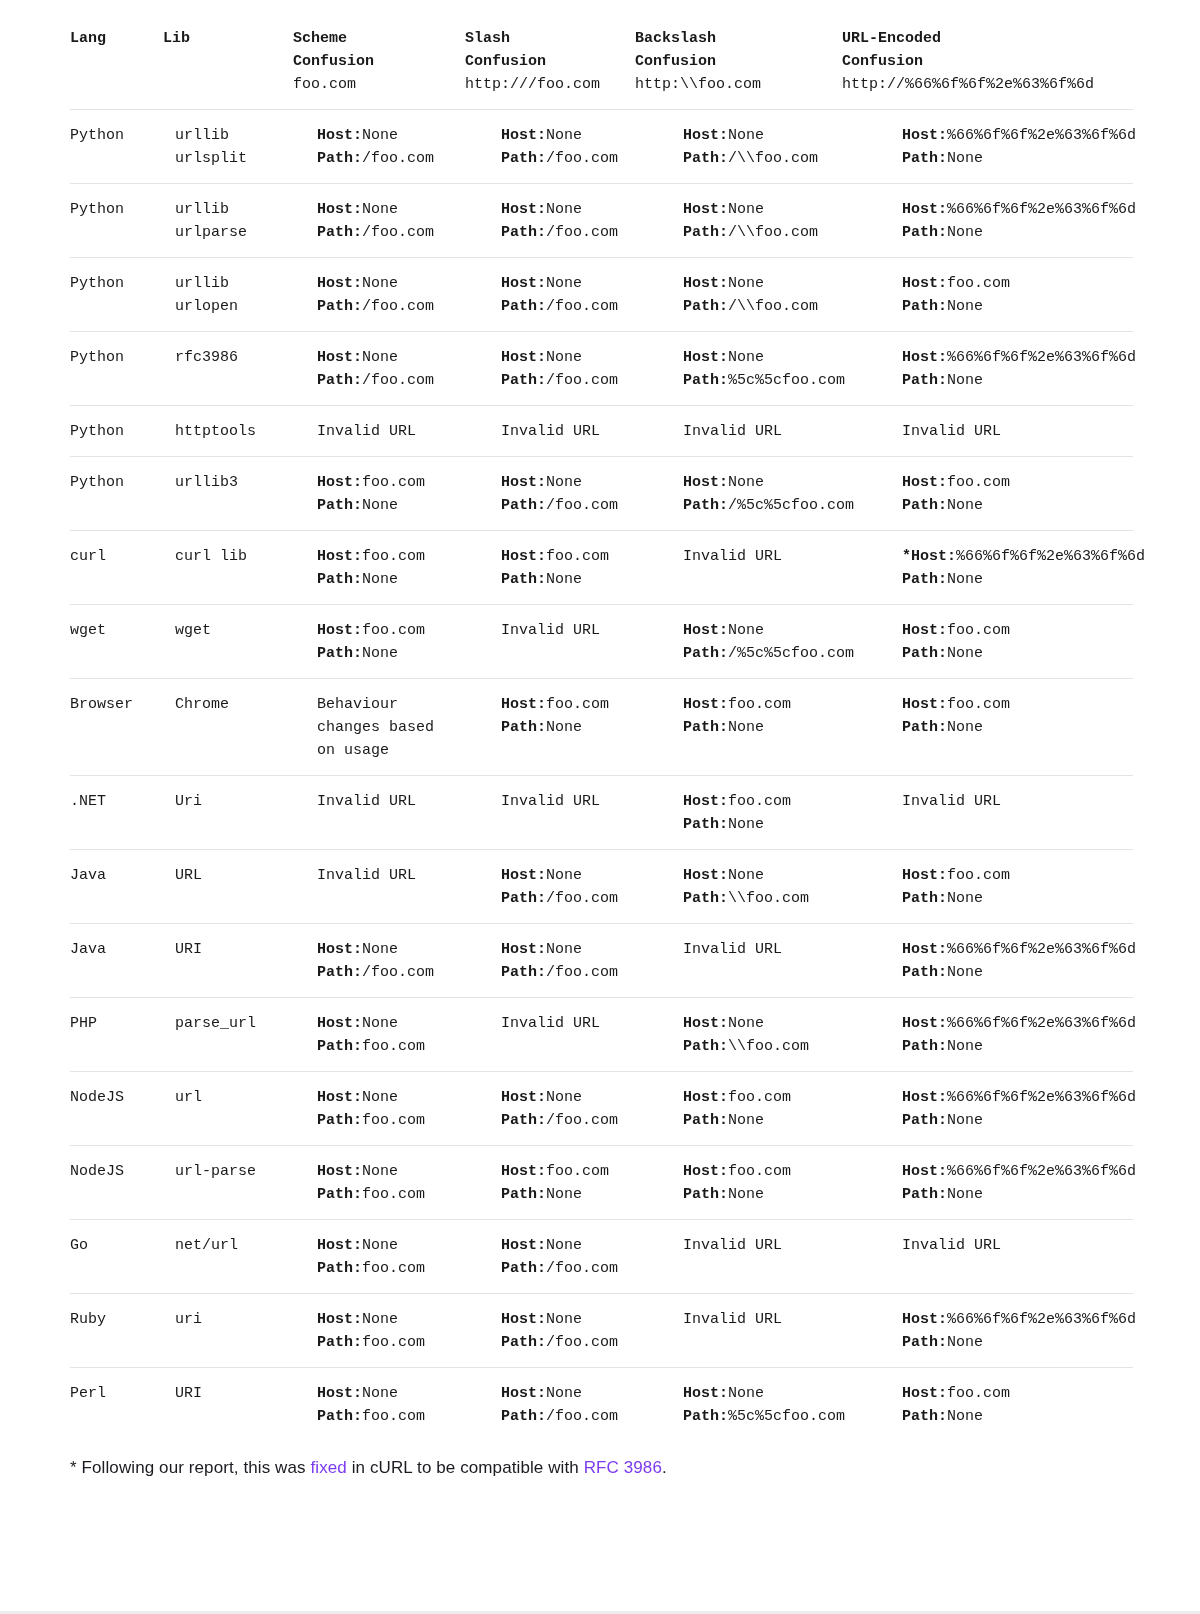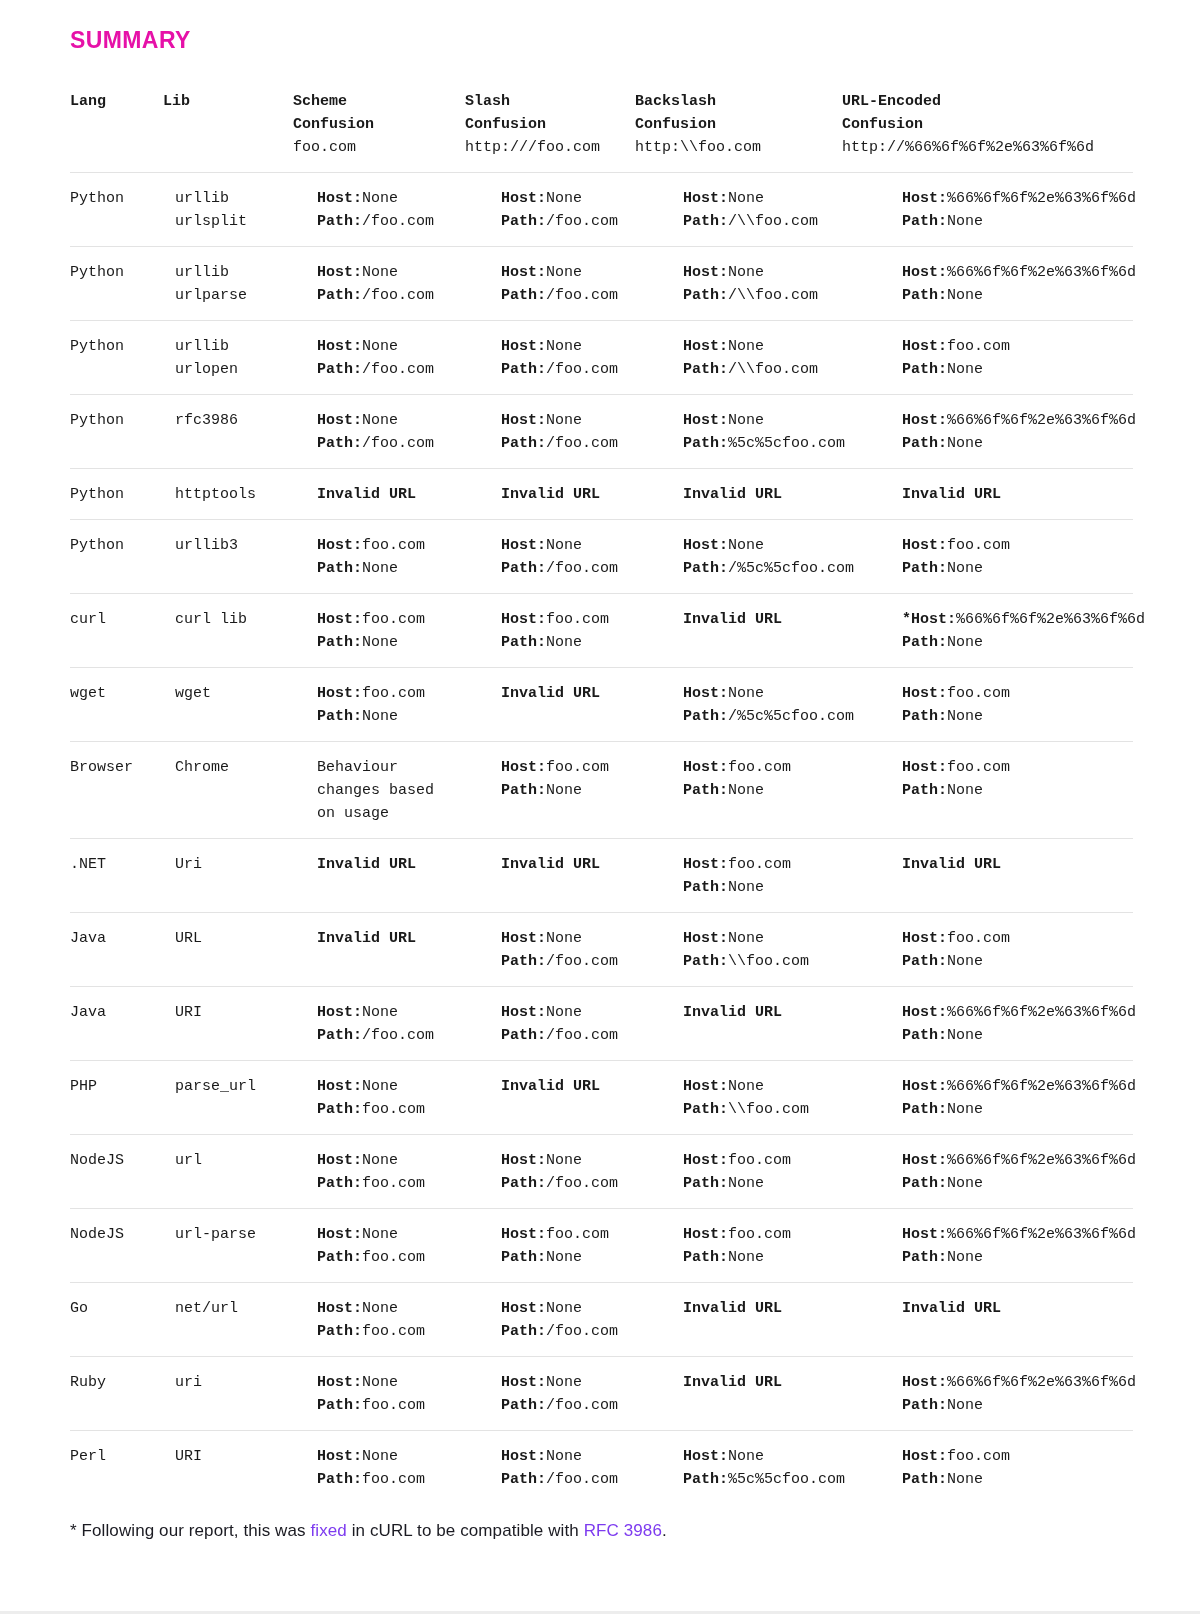--- a/index.html
+++ b/index.html
@@ -33,40 +33,39 @@
   .thead { padding-bottom: 13px; }
   .hcell .h-line { font-weight: bold; }
   .hcell .h-example { font-weight: normal; }
   .row {
     border-top: 1px solid #e3e3e3;
     padding: 14px 0 13px 0;
     gap: 12px;
   }
   .cell { padding-right: 14px; }
   .kv b { font-weight: bold; }
-  .inv { font-weight: bold; }
+  .inv { font-weight: normal; }
   .footnote {
     font-size: 17px;
     color: #1b1b22;
     letter-spacing: 0.1px;
   }
   .footnote a { text-decoration: none; cursor: pointer; }
   .bottom-strip {
     position: absolute;
     left: 0; bottom: 0;
     width: 100%; height: 3px;
     background: #ededed;
   }
 </style>
 </head>
 <body>
 
 <div class="page">
 
-  <h1 class="title" id="title" style="color: rgb(230, 17, 168);">SUMMARY</h1>
 
   <div class="table">
     <div class="thead grid mono">
       <div class="hcell cell">
         <div class="h-line">Lang</div>
       </div>
       <div class="hcell cell">
         <div class="h-line">Lib</div>
       </div>
       <div class="hcell cell">

